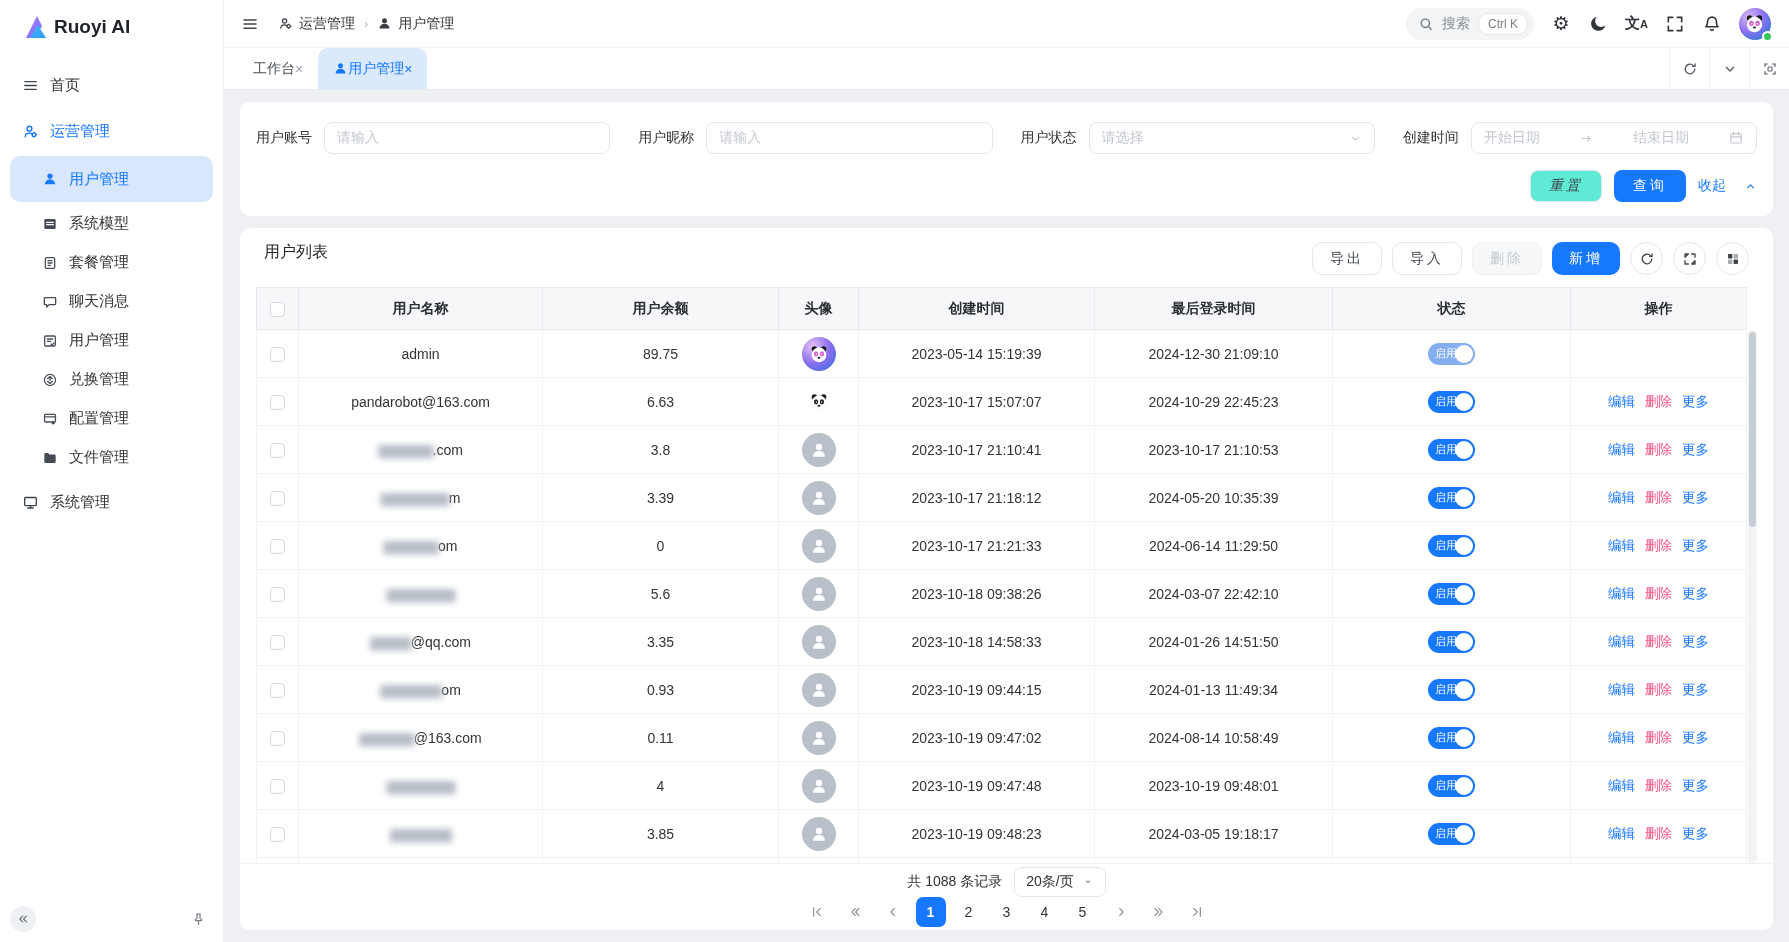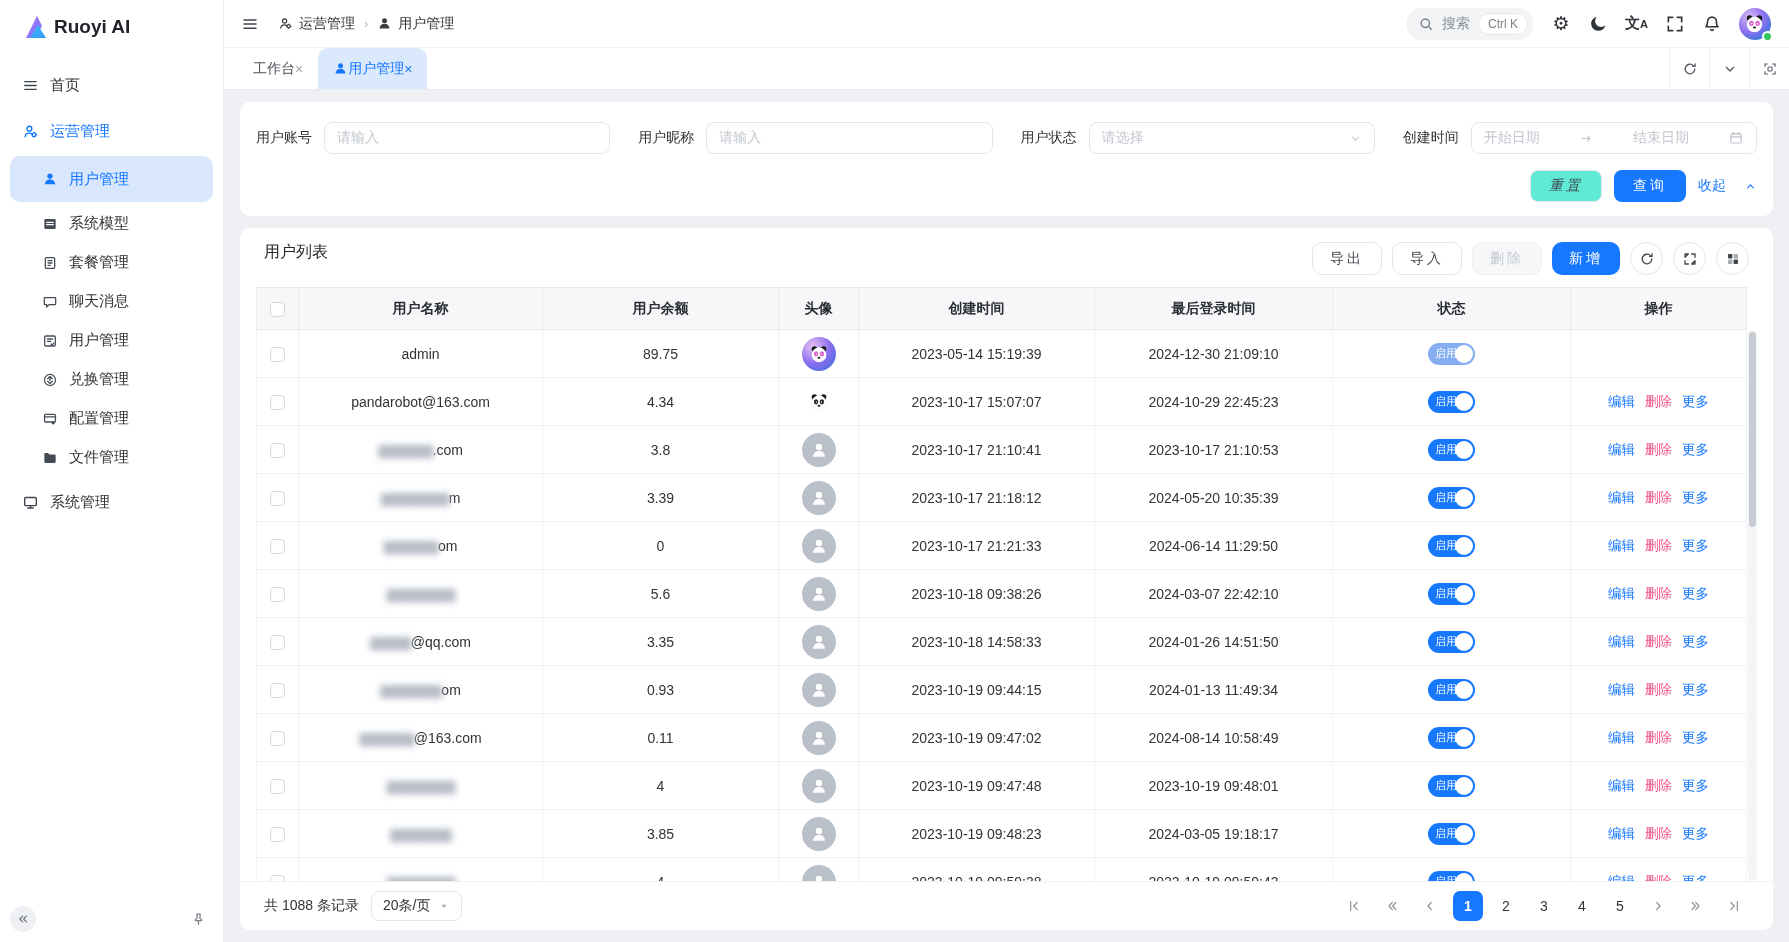--- a/index.html
+++ b/index.html
@@ -141,21 +141,21 @@
   .alink-edit, .alink-more { color:#1677ff; }
   .alink-del { color:#f0497c; }
 
   .vscroll { position:absolute; top:43px; right:0; bottom:0; width:9px; background:#f3f4f6;
              border-radius:5px; cursor:pointer; }
   .vthumb { position:absolute; top:2px; left:1px; width:7px; height:195px; background:#c8ccd3;
             border-radius:4px; }
 
   
   .pagination-row { display:flex; align-items:center; justify-content:space-between;
-                    padding:9px 24px; border-top:1px solid #eef0f2; }
+                    padding:3px 24px; border-top:1px solid #eef0f2;flex-direction:column; }
   .pg-left { display:flex; align-items:center; gap:12px; color:#333; }
   .size-select { height:30px; border:1px solid #e3e6ea; border-radius:8px; display:flex;
                  align-items:center; gap:8px; padding:0 11px; cursor:pointer; }
   .size-select .mi-chevron { width:12px; height:12px; color:#a8adb5; }
   .pager { display:flex; align-items:center; gap:8px; }
   .pg-btn { min-width:30px; height:30px; display:flex; align-items:center; justify-content:center;
             color:#8b919a; cursor:pointer; border-radius:7px; }
   .pg-btn svg { width:16px; height:16px; }
   .pg-num { color:#333; }
   .pg-num.current { background:#1677ff; color:#fff; font-weight:700; }
@@ -561,21 +561,21 @@
                 <td>2024-12-30 21:09:10</td>
                 <td><span class="toggle muted">
                     <span>启用</span>
                     <span class="knob"></span>
                   </span></td>
                 <td></td>
               </tr>
               <tr>
                 <td><span class="cb"></span></td>
                 <td>pandarobot@163.com</td>
-                <td>4.34</td>
+                <td>6.63</td>
                 <td>
                   <span class="av av-panda" style="display: flex;">
                     <svg viewBox="0 0 24 24">
                       <circle cx="7" cy="6.5" r="3" fill="#1c1c1e"></circle>
                       <circle cx="17" cy="6.5" r="3" fill="#1c1c1e"></circle>
                       <circle cx="12" cy="13" r="8" fill="#fff" stroke="#d9dde2" stroke-width=".4"></circle>
                       <ellipse cx="8.8" cy="11.8" rx="2.3" ry="2.8" fill="#1c1c1e"></ellipse>
                       <ellipse cx="15.2" cy="11.8" rx="2.3" ry="2.8" fill="#1c1c1e"></ellipse>
                       <circle cx="9.1" cy="12.1" r=".8" fill="#fff"></circle>
                       <circle cx="14.9" cy="12.1" r=".8" fill="#fff"></circle>

